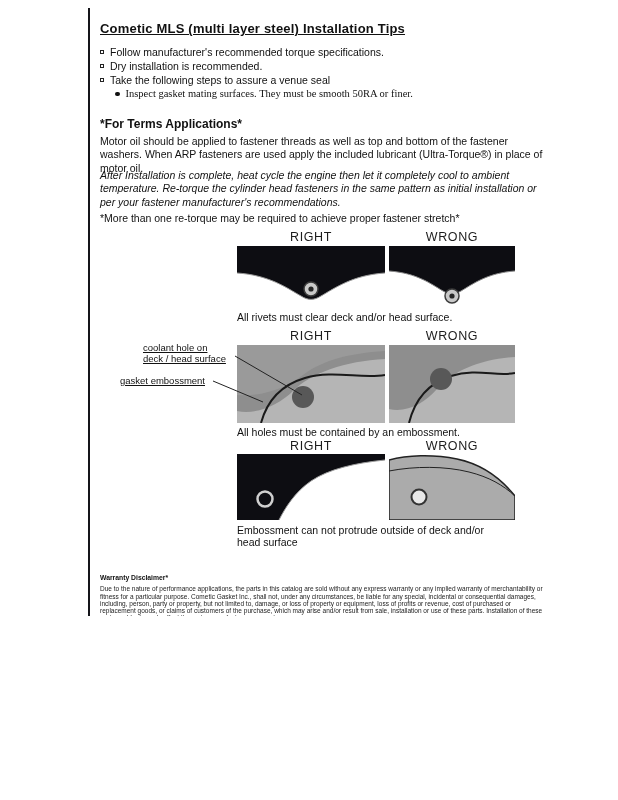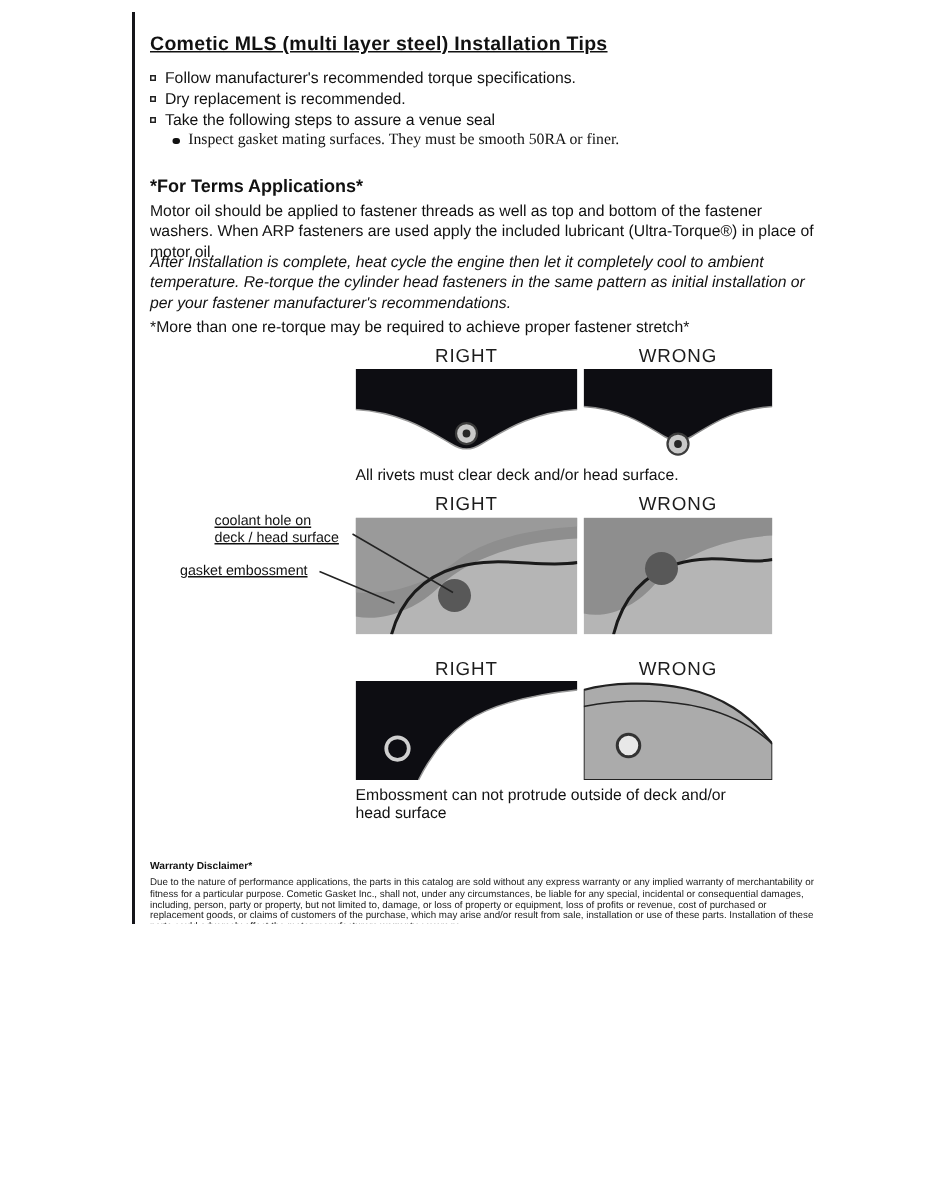--- a/index.html
+++ b/index.html
@@ -40,21 +40,21 @@
 
   <h1 class="abs title">Cometic MLS (multi layer steel) Installation Tips</h1>
 
   <div class="abs tips">
     <div class="tip-line">
       <span class="marker-square"></span>
       <span>Follow manufacturer's recommended torque specifications.</span>
     </div>
     <div class="tip-line">
       <span class="marker-square"></span>
-      <span>Dry replacement is recommended.</span>
+      <span>Dry installation is recommended.</span>
     </div>
     <div class="tip-line">
       <span class="marker-square"></span>
       <span>Take the following steps to assure a venue seal</span>
     </div>
     <div class="tip-line tip-sub">
       <span class="marker-dot"></span>
       <span>Inspect gasket mating surfaces.  They must be smooth 50RA or finer.</span>
     </div>
   </div>
@@ -109,20 +109,21 @@
     </svg>
   </div>
   <div class="abs panel" style="left:389px; top:345px; width:126px; height:78px;">
     <svg viewBox="0 0 126 78">
       <rect width="126" height="78" fill="#b5b5b5"></rect>
       <path d="M0,0 H126 V12 C92,14 64,26 48,44 C36,58 18,68 0,64 Z" fill="#8e8e8e"></path>
       <path d="M20,78 C26,54 40,38 62,31 C88,23 108,32 126,28" fill="none" stroke="#1a1a1a" stroke-width="2"></path>
       <circle cx="52" cy="34" r="11" fill="#585858"></circle>
     </svg>
   </div>
+  <div class="abs caption" style="left:237px; top:426px; width:300px;">All holes must be contained by an embossment.</div>
 
   <div class="abs diag-label" style="left:237px; top:439px; width:148px;">RIGHT</div>
   <div class="abs diag-label" style="left:389px; top:439px; width:126px;">WRONG</div>
 
   <div class="abs panel" style="left:237px; top:454px; width:148px; height:66px;">
     <svg viewBox="0 0 148 66">
       <path d="M0,0 H148 V6 C118,9 92,15 74,27 C58,38 48,54 42,66 H0 Z" fill="#0d0d12"></path>
       <path d="M148,6 C118,9 92,15 74,27 C58,38 48,54 42,66" fill="none" stroke="#9a9a9a" stroke-width="1"></path>
       <circle cx="28" cy="45" r="7.5" fill="none" stroke="#cfcfcf" stroke-width="2.5"></circle>
     </svg>

